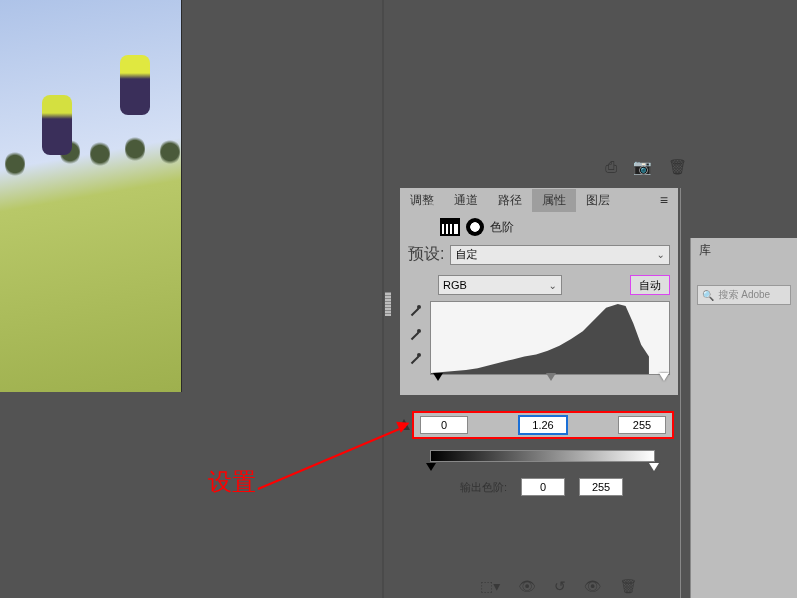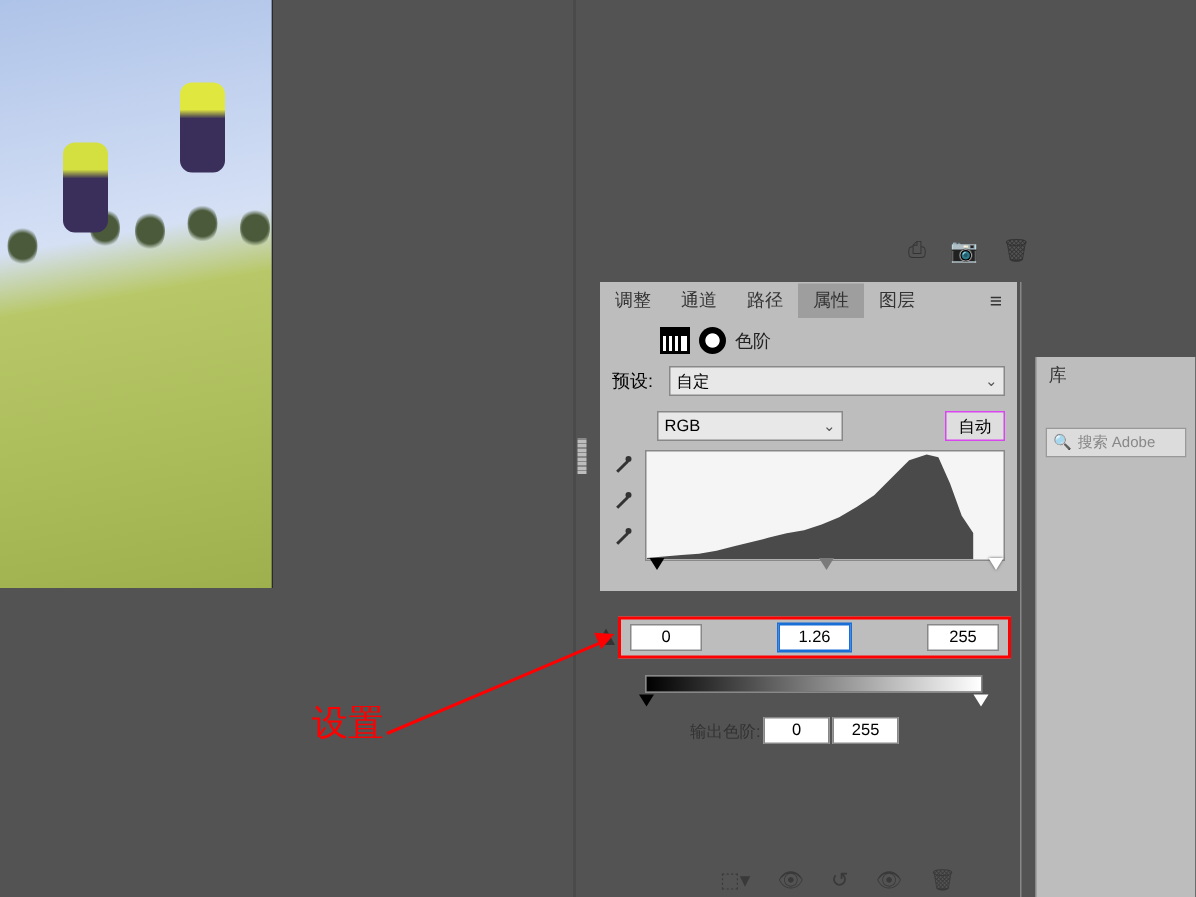--- a/index.html
+++ b/index.html
@@ -30,21 +30,21 @@
 
 
 .props-panel { position: absolute; left: 400px; top: 212px; width: 278px; background: #bdbdbd; padding: 6px 8px 10px 8px; }
 .panel-header { display: flex; align-items: flex-end; gap: 6px; margin-bottom: 8px; margin-left: 32px; }
 .hist-icon { width: 20px; height: 18px; background: #000; display: inline-block; position: relative; }
 .hist-icon::after { content: ""; position: absolute; bottom: 2px; left: 2px; right: 2px; height: 10px; background: linear-gradient(90deg, #fff 0 2px, transparent 2px 4px, #fff 4px 6px, transparent 6px 8px, #fff 8px 10px, transparent 10px 12px, #fff 12px); }
 .circle-icon { width: 18px; height: 18px; border-radius: 50%; background: radial-gradient(circle at center, #fff 35%, #000 40%); display: inline-block; }
 .panel-title { font-size: 12px; color: #222; }
 
 .row { display: flex; align-items: center; gap: 6px; margin: 6px 0; }
-.row-label { font-size: 12px; color: #000000; min-width: 32px; }
+.row-label { font-size: 16px; color: #404040; min-width: 32px; }
 .select { flex: 1; height: 20px; background: #e8e8e8; border: 1px solid #888; font-size: 11px; padding: 1px 4px; display: flex; align-items: center; justify-content: space-between; }
 .select .chev { font-size: 10px; color: #555; }
 .btn-auto { height: 20px; background: #dedede; border: 1px solid #d946ef; font-size: 11px; padding: 1px 8px; display: inline-flex; align-items: center; }
 
 
 .hist-row { display: flex; gap: 6px; margin-top: 4px; }
 .eyedrops { display: flex; flex-direction: column; gap: 8px; padding-top: 4px; }
 .ed { width: 16px; height: 16px; position: relative; }
 .ed::before { content: ""; position: absolute; width: 2px; height: 10px; background: #333; transform: rotate(45deg); left: 6px; top: 2px; }
 .ed::after { content: ""; position: absolute; width: 4px; height: 4px; background: #333; border-radius: 50%; left: 9px; top: 0px; }
@@ -63,21 +63,21 @@
 .warn-ico { position: absolute; left: -16px; top: 6px; width: 0; height: 0; border-left: 6px solid transparent; border-right: 6px solid transparent; border-bottom: 11px solid #333; }
 .lvl-input { width: 48px; height: 18px; background: #fff; border: 1px solid #888; font-size: 11px; text-align: center; }
 .lvl-input.mid { border: 1px solid #1a6fd6; outline: 1px solid #1a6fd6; }
 
 
 .output-grad { position: absolute; left: 430px; top: 450px; width: 225px; height: 12px; background: linear-gradient(90deg, #000, #fff); border: 1px solid #888; }
 .output-grad .otri { position: absolute; top: 12px; width: 0; height: 0; border-left: 5px solid transparent; border-right: 5px solid transparent; }
 .otri.l { border-top: 8px solid #000; left: -5px; }
 .otri.r { border-top: 8px solid #fff; right: -5px; filter: drop-shadow(0 0 1px #555); }
 
-.output-row { position: absolute; left: 460px; top: 478px; display: flex; align-items: center; gap: 2px; }
+.output-row { position: absolute; left: 460px; top: 478px; display: flex; align-items: center; gap: 14px; }
 .output-row .lbl { font-size: 11px; color: #333; }
 .out-input { width: 44px; height: 18px; background: #fff; border: 1px solid #888; font-size: 11px; text-align: center; }
 
 
 .bottom-actions { position: absolute; left: 480px; top: 578px; display: flex; gap: 18px; color: #333; font-size: 14px; align-items: center; }
 .bottom-actions span { opacity: 0.8; }
 
 
 .lib-panel { position: absolute; left: 690px; top: 238px; width: 107px; height: 360px; background: #bdbdbd; border-left: 1px solid #888; }
 .lib-tab { font-size: 12px; color: #333; padding: 4px 8px; }

